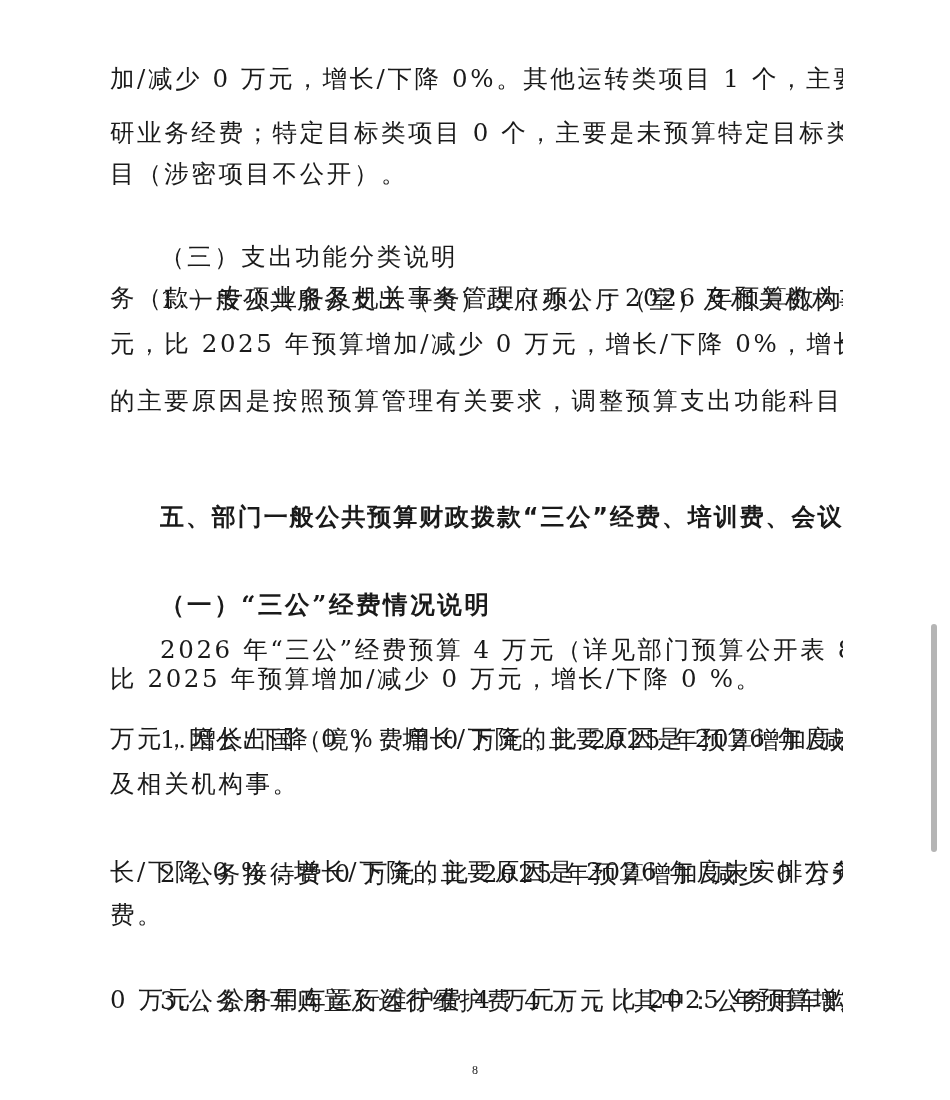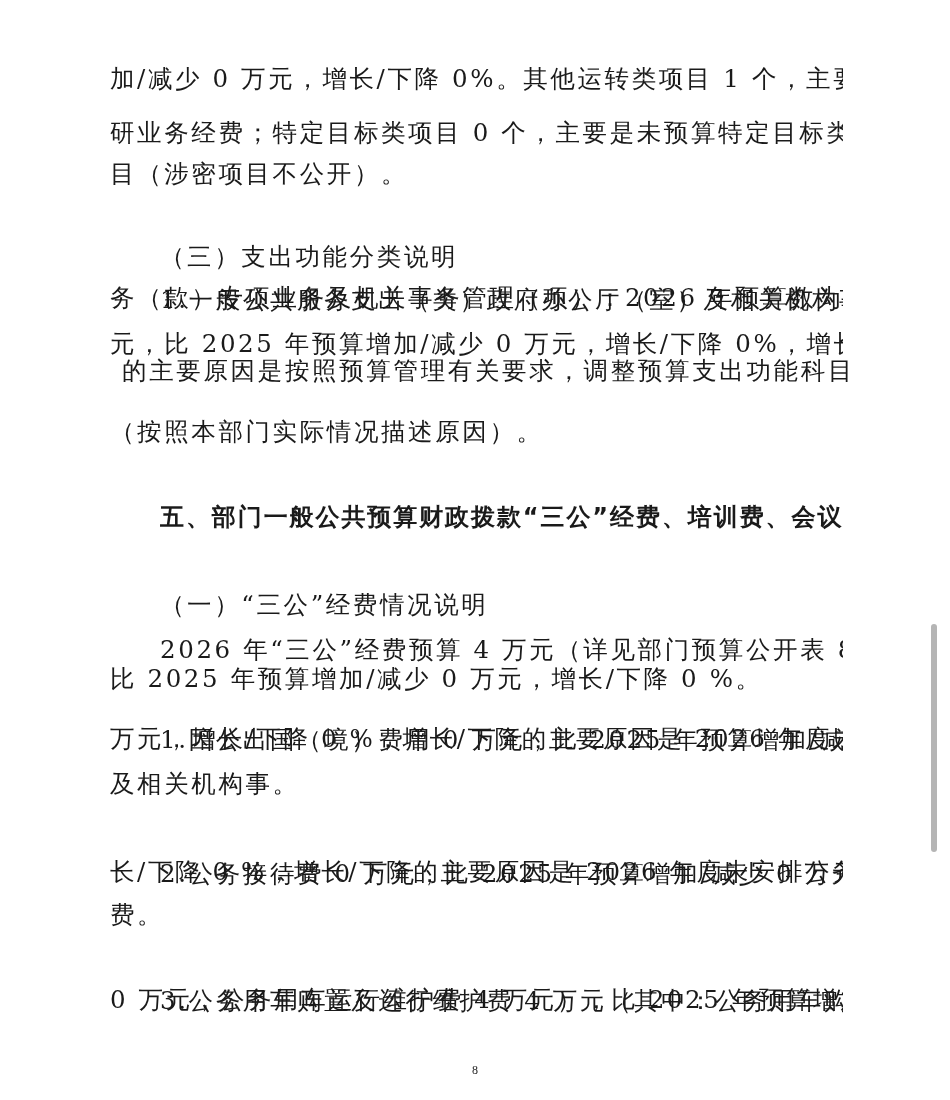--- a/index.html
+++ b/index.html
@@ -29,24 +29,23 @@
 <body>
 
 <div class="page">
   <div class="line" id="l0" style="top: 64px;">加/减少 0 万元，增长/下降 0%。其他运转类项目 1 个，主要为科</div>
   <div class="line" id="l1" style="top: 118px;">研业务经费；特定目标类项目 0 个，主要是未预算特定目标类项</div>
   <div class="line last" id="l2" style="top: 159px; font-family: Liberation Serif, serif;">目（涉密项目不公开）。</div>
   <div class="line ind last" id="l3" style="top: 197px;">（三）支出功能分类说明</div>
   <div class="line ind" id="l4" style="top: 240px;">1.一般公共服务支出（类）政府办公厅（室）及相关机构事</div>
   <div class="line" id="l5" style="top: 283px;">务（款）专项业务及机关事务管理（项）：2026 年预算数为 0 万</div>
   <div class="line" id="l6" style="top: 329px;">元，比 2025 年预算增加/减少 0 万元，增长/下降 0%，增长/下降</div>
-  <div class="line" id="l7" style="top: 356px; margin-left: 12px;">的主要原因是按照预算管理有关要求，调整预算支出功能科目</div>
-  <div class="line last" id="l8" style="top: 417px;">（按照本部门实际情况描述原因）。</div>
+  <div class="line" id="l7" style="top: 386px;">的主要原因是按照预算管理有关要求，调整预算支出功能科目</div>
   <div class="line ind bold" id="l9" style="top: 457px;">五、部门一般公共预算财政拨款“三公”经费、培训费、会议</div>
-  <div class="line ind last" id="l11" style="top: 545px;">（一）“三公”经费情况说明</div>
+  <div class="line ind last" id="l11" style="top: 545px; font-weight: bold;">（一）“三公”经费情况说明</div>
   <div class="line ind last" id="l12" style="top: 590px;">2026 年“三公”经费预算 4 万元（详见部门预算公开表 8），</div>
   <div class="line last" id="l13" style="top: 664px;">比 2025 年预算增加/减少 0 万元，增长/下降 0 %。</div>
   <div class="line ind" id="l14" style="top: 680px;">1.因公出国（境）费用 0 万元，比 2025 年预算增加/减少 0</div>
   <div class="line" id="l15" style="top: 724px;">万元，增长/下降 0 %，增长/下降的主要原因是 2026 年度未安排</div>
   <div class="line last" id="l16" style="top: 769px;">及相关机构事。</div>
   <div class="line ind" id="l17" style="top: 814px;">2.公务接待费 0 万元，比 2025 年预算增加/减少 0 万元，增</div>
   <div class="line" id="l18" style="top: 857px;">长/下降 0 %，增长/下降的主要原因是 2026 年度未安排公务接待</div>
   <div class="line last" id="l19" style="top: 900px;">费。</div>
   <div class="line ind" id="l20" style="top: 941px;">3.公务用车购置及运行维护费 4 万元（其中：公务用车购置</div>
   <div class="line" id="l21" style="top: 985px;">0 万元，公务用车运行维护费 4 万元），比 2025 年预算增加/减</div>

